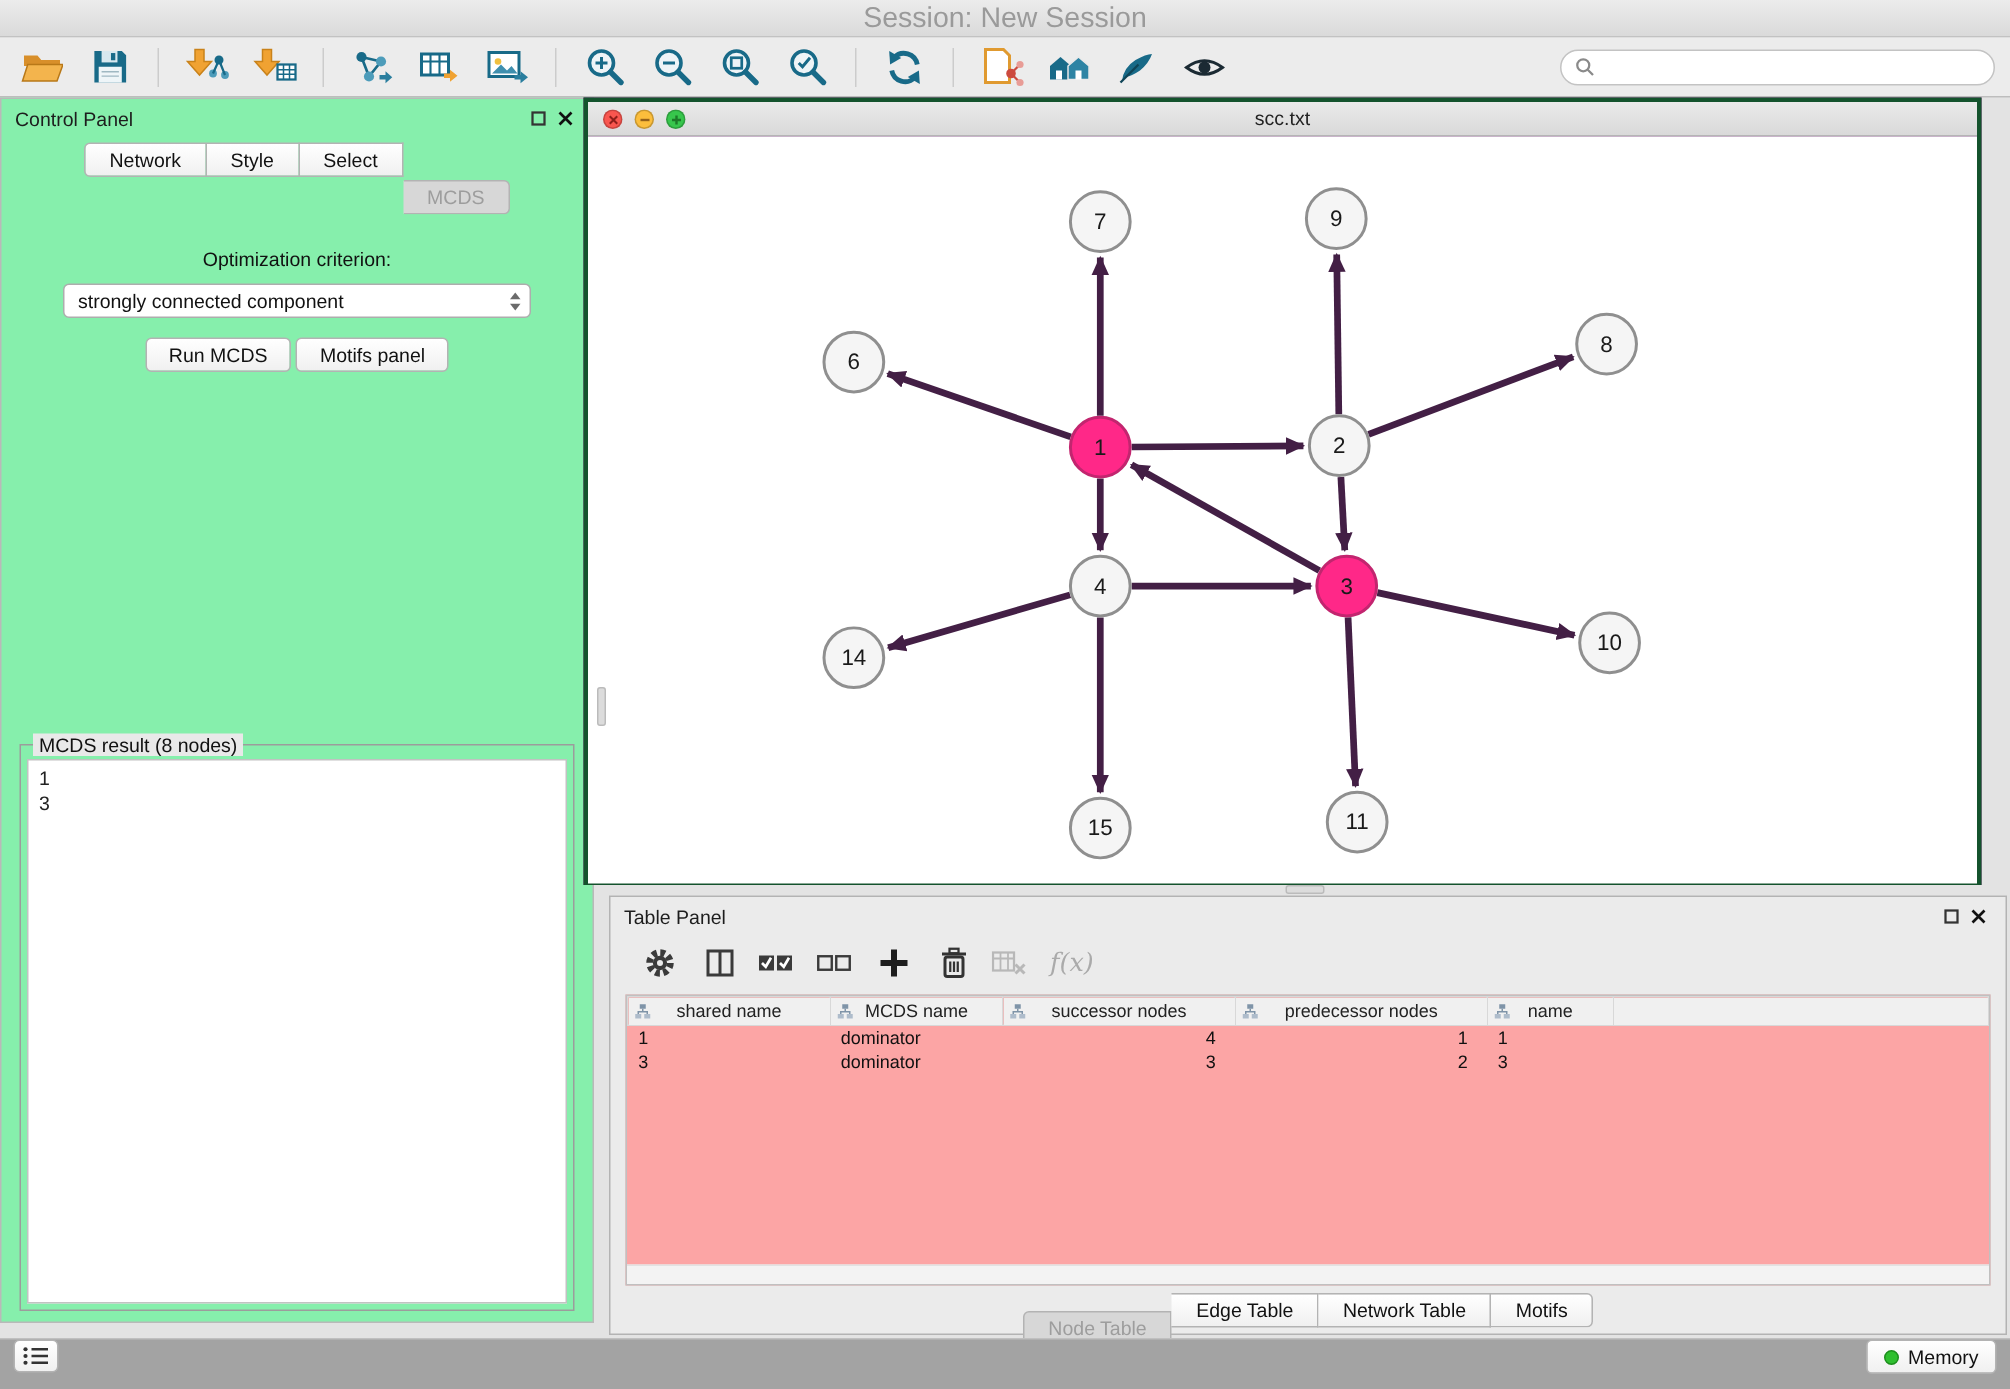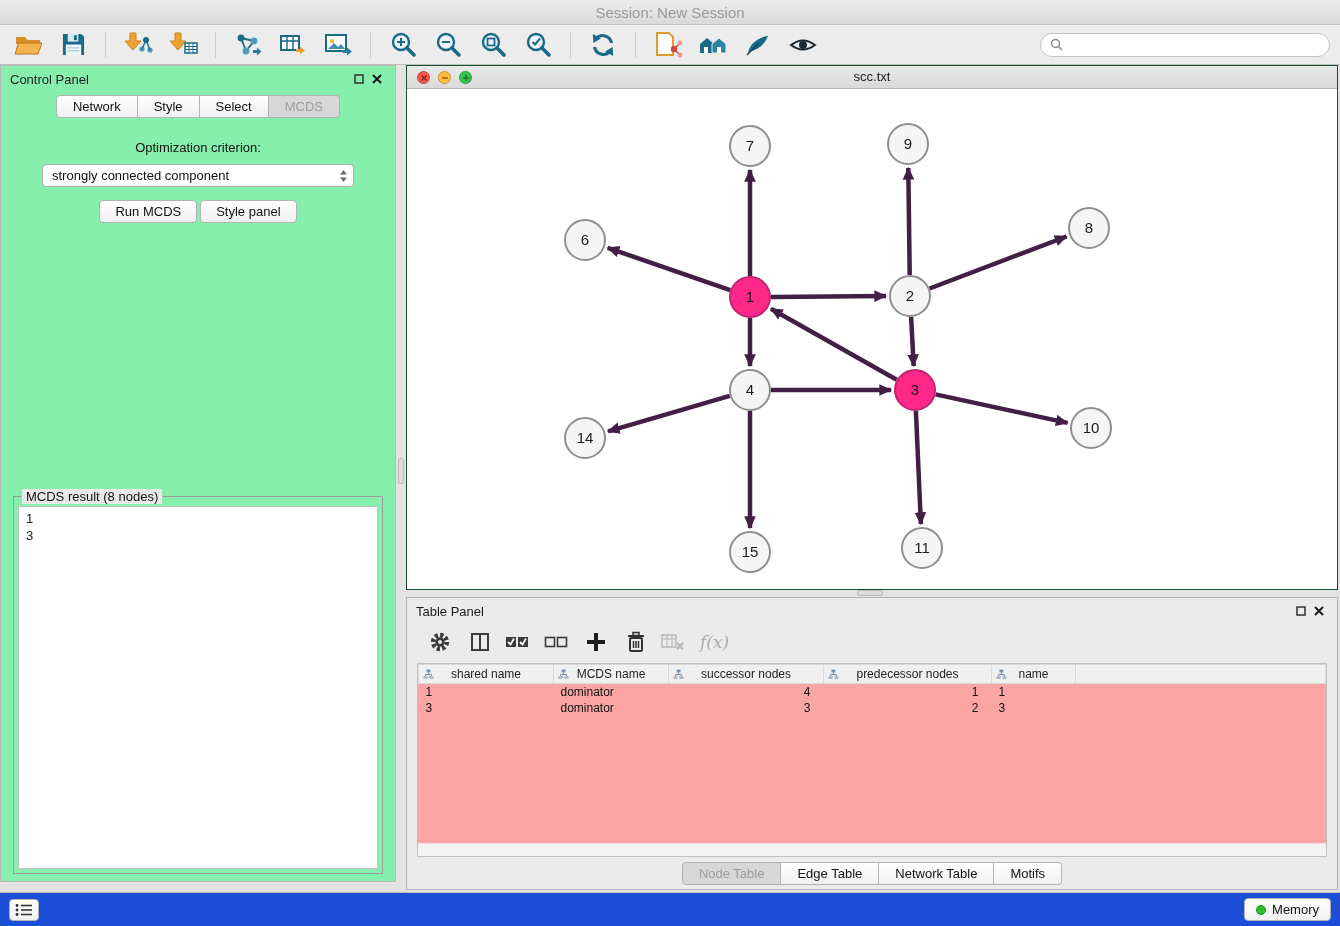--- a/index.html
+++ b/index.html
@@ -2,60 +2,60 @@
 <html><head>
 <meta charset="utf-8">
 <style>
   *{margin:0;padding:0;box-sizing:border-box;}
   html,body{width:1340px;height:926px;overflow:hidden;}
   body{font-family:"Liberation Sans",sans-serif;font-size:13px;color:#222;background:#e3e3e3;position:relative;}
   button{font-family:inherit;cursor:default;}
 
   
   .titlebar{position:absolute;top:0;left:0;right:0;height:25px;background:linear-gradient(#ececec,#dadada);
-    border-bottom:1px solid #c2c2c2;text-align:center;line-height:25px;color:#9a9a9a;font-size:15px;}
+    border-bottom:1px solid #c2c2c2;text-align:center;line-height:25px;color:#9a9a9a;font-size:19px;}
 
   
   .toolbar{position:absolute;top:25px;left:0;right:0;height:40px;background:#ececec;border-bottom:1px solid #bdbdbd;
     display:flex;align-items:center;padding:0 10px;gap:9px;}
   .tb-btn{width:36px;height:32px;background:none;border:none;display:flex;align-items:center;justify-content:center;}
   .tb-sep{width:1px;height:26px;background:#cccccc;margin:0 5px;flex:none;}
   .search-field{margin-left:auto;width:290px;height:24px;background:#fff;border:1px solid #c3c3c3;border-radius:12px;
     display:flex;align-items:center;padding:0 9px;gap:5px;}
   .search-field input{flex:1;border:none;outline:none;background:transparent;font-size:13px;font-family:inherit;}
 
   
   .panel-header{height:26px;display:flex;align-items:center;padding:0 9px;flex:none;}
   .panel-title{font-size:13px;color:#1d1d1d;}
   .ph-spacer{flex:1;}
   .float-btn,.x-btn{background:none;border:none;display:flex;align-items:center;justify-content:center;width:18px;height:18px;}
   .seg-tab{height:23px;padding:0 16px;font-size:13px;background:linear-gradient(#ffffff,#f0f0f0);
     border:1px solid #b3b3b3;border-left:none;color:#111;}
   .seg-tab:first-child{border-left:1px solid #b3b3b3;border-top-left-radius:4px;border-bottom-left-radius:4px;}
   .seg-tab:last-child{border-top-right-radius:4px;border-bottom-right-radius:4px;}
-  .seg-tab.active{background:#d7d7d7;color:#9d9d9d;}
+  .seg-tab.active{background:#d7d7d7;color:#9d9d9d;margin-top:25px;}
 
   
   .control-panel{position:absolute;left:0;top:65px;width:396px;height:817px;background:#86efac;
     border:1px solid #b9b9b9;display:flex;flex-direction:column;}
   .cp-tabs{display:flex;justify-content:center;margin-top:3px;flex:none;}
   .cp-content{text-align:center;flex:none;}
   .opt-label{margin-top:22px;font-size:13px;color:#111;}
   .criterion-select{width:312px;height:23px;margin:9px auto 0;background:#fff;border:1px solid #adadad;border-radius:4px;
     display:flex;align-items:center;padding:0 5px 0 9px;font-size:13px;}
   .criterion-select .sel-text{flex:1;text-align:left;color:#111;}
   .cp-buttons{display:flex;justify-content:center;gap:3px;margin-top:13px;}
   .cp-btn{height:23px;padding:0 15px;background:linear-gradient(#ffffff,#f0f0f0);border:1px solid #b3b3b3;border-radius:4px;font-size:13px;color:#111;}
   .result-box{position:absolute;left:12px;right:12px;top:430px;bottom:7px;border:1px solid #9c9c9c;}
   .result-legend{position:absolute;top:-8px;left:8px;background:#e9e9e9;padding:0 4px;font-size:13px;color:#111;}
   .result-list{position:absolute;left:4px;right:4px;top:9px;bottom:4px;background:#fff;border:1px solid #c2c2c2;
     padding:3px 7px;font-size:13px;line-height:17px;text-align:left;overflow:hidden;}
 
   
-  .network-window{position:absolute;left:406px;top:65px;width:932px;height:525px;border:1px solid #14532d;background:#701a75;
+  .network-window{position:absolute;left:389px;top:65px;width:932px;height:525px;border:3px solid #14532d;background:#701a75;
     display:flex;flex-direction:column;}
   .nw-titlebar{height:23px;flex:none;background:linear-gradient(#eaeaea,#d9d9d9);border-bottom:1px solid #b5b5b5;position:relative;}
   .nw-title{position:absolute;left:0;right:0;top:0;text-align:center;line-height:22px;font-size:13px;color:#222;}
   .traffic{position:absolute;left:10px;top:5px;display:flex;gap:8px;z-index:2;}
   .tl{width:13px;height:13px;border-radius:50%;display:flex;align-items:center;justify-content:center;border:0.5px solid rgba(0,0,0,0.2);}
   .tl.red{background:#f9564f;}
   .tl.yellow{background:#fcbe3c;}
   .tl.green{background:#37c64c;}
   .nw-canvas{flex:1;background:#fff;position:relative;}
   .nw-canvas svg{display:block;width:100%;height:100%;}
@@ -73,22 +73,22 @@
   .tp-table-wrap{flex:1;margin:0 10px;background:#fca5a5;border:1px solid #c0c0c0;position:relative;overflow:hidden;}
   .tp-table{width:100%;border-collapse:collapse;table-layout:fixed;font-size:12px;}
   .tp-table th{height:19px;background:#f0f0f0;border:1px solid #d8d8d8;font-weight:normal;text-align:center;position:relative;color:#222;}
   .tp-table th .col-icon{position:absolute;left:4px;top:4px;}
   .tp-table td{height:16px;padding:0 0 0 7px;color:#111;white-space:nowrap;}
   .tp-table td.num{text-align:right;padding-right:13px;}
   .scroll-strip{position:absolute;left:0;right:0;bottom:0;height:13px;background:#f3f3f3;border-top:1px solid #e2e2e2;}
   .tp-tabs{height:32px;display:flex;align-items:center;justify-content:center;flex:none;}
 
   
-  .statusbar{position:absolute;left:0;bottom:0;right:0;height:34px;background:#1d4ed8;border-top:1px solid #c0c0c0;
-    display:flex;align-items:center;padding:0 9px;}
+  .statusbar{position:absolute;left:0;bottom:0;right:0;height:34px;background:#a3a3a3;border-top:1px solid #c0c0c0;
+    display:flex;align-items:flex-start;padding:0 9px;}
   .panels-btn{width:30px;height:22px;background:linear-gradient(#ffffff,#f0f0f0);border:1px solid #b3b3b3;border-radius:4px;
     display:flex;align-items:center;justify-content:center;}
   .memory-btn{margin-left:auto;height:23px;padding:0 11px;background:linear-gradient(#ffffff,#f0f0f0);border:1px solid #b3b3b3;
     border-radius:4px;display:flex;align-items:center;gap:6px;font-size:13px;color:#111;}
   .mem-dot{width:10px;height:10px;border-radius:50%;background:#2fbf2f;border:1px solid #1d8f1d;display:inline-block;}
 </style>
 </head>
 <body>
 
 <div class="titlebar">
@@ -255,21 +255,21 @@
     <div class="opt-label">Optimization criterion:</div>
     <div class="criterion-select">
       <span class="sel-text">strongly connected component</span>
       <svg width="9" height="14" viewBox="0 0 9 14">
         <path d="M4.5 1 L8 5.5 H1 Z" fill="#6b6b6b"></path>
         <path d="M4.5 13 L1 8.5 H8 Z" fill="#6b6b6b"></path>
       </svg>
     </div>
     <div class="cp-buttons">
       <button class="cp-btn">Run MCDS</button>
-      <button class="cp-btn">Style panel</button>
+      <button class="cp-btn">Motifs panel</button>
     </div>
   </div>
   <div class="result-box">
     <span class="result-legend">MCDS result (8 nodes)</span>
     <div class="result-list">
         <div>1</div>
         <div>3</div>
       </div>
   </div>
 </div>

